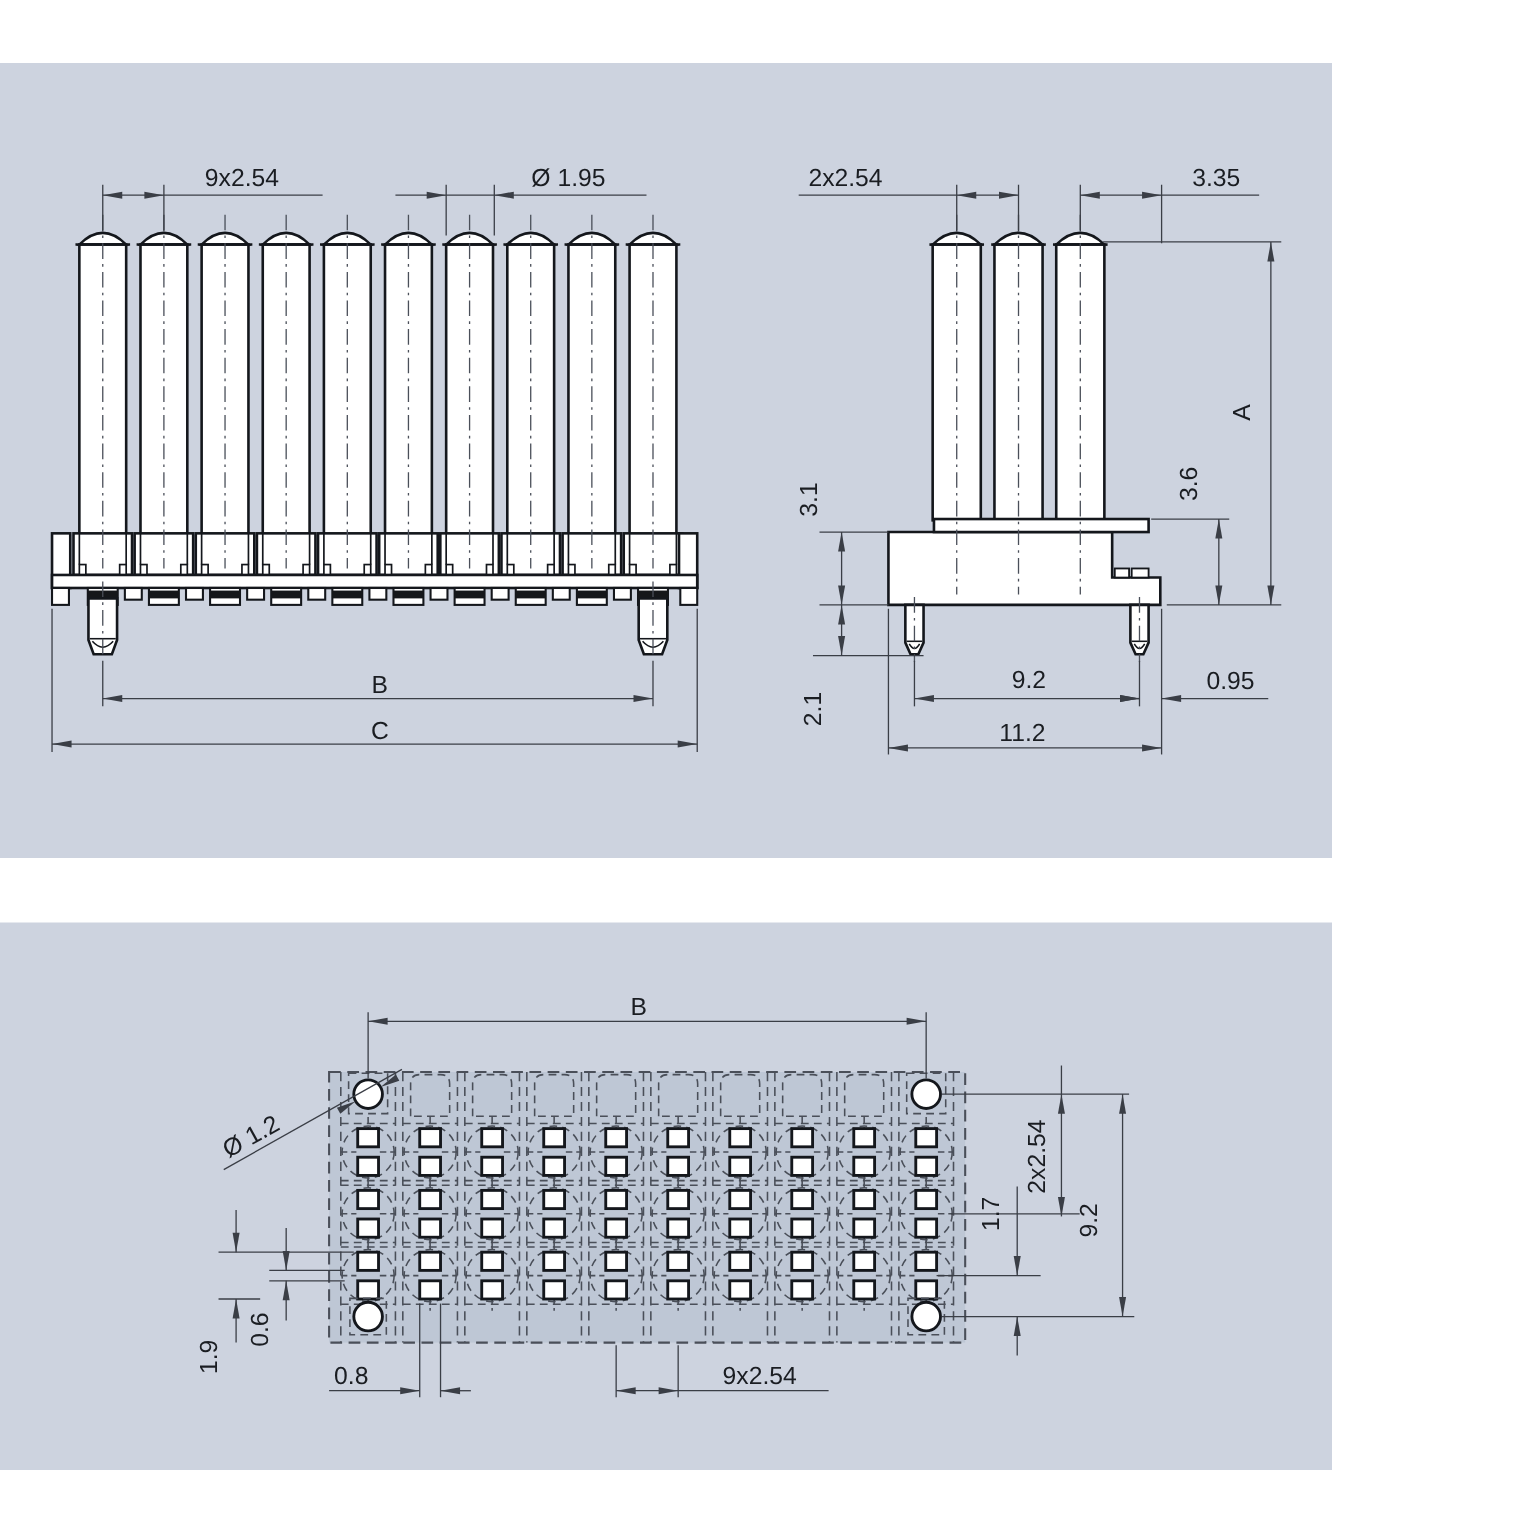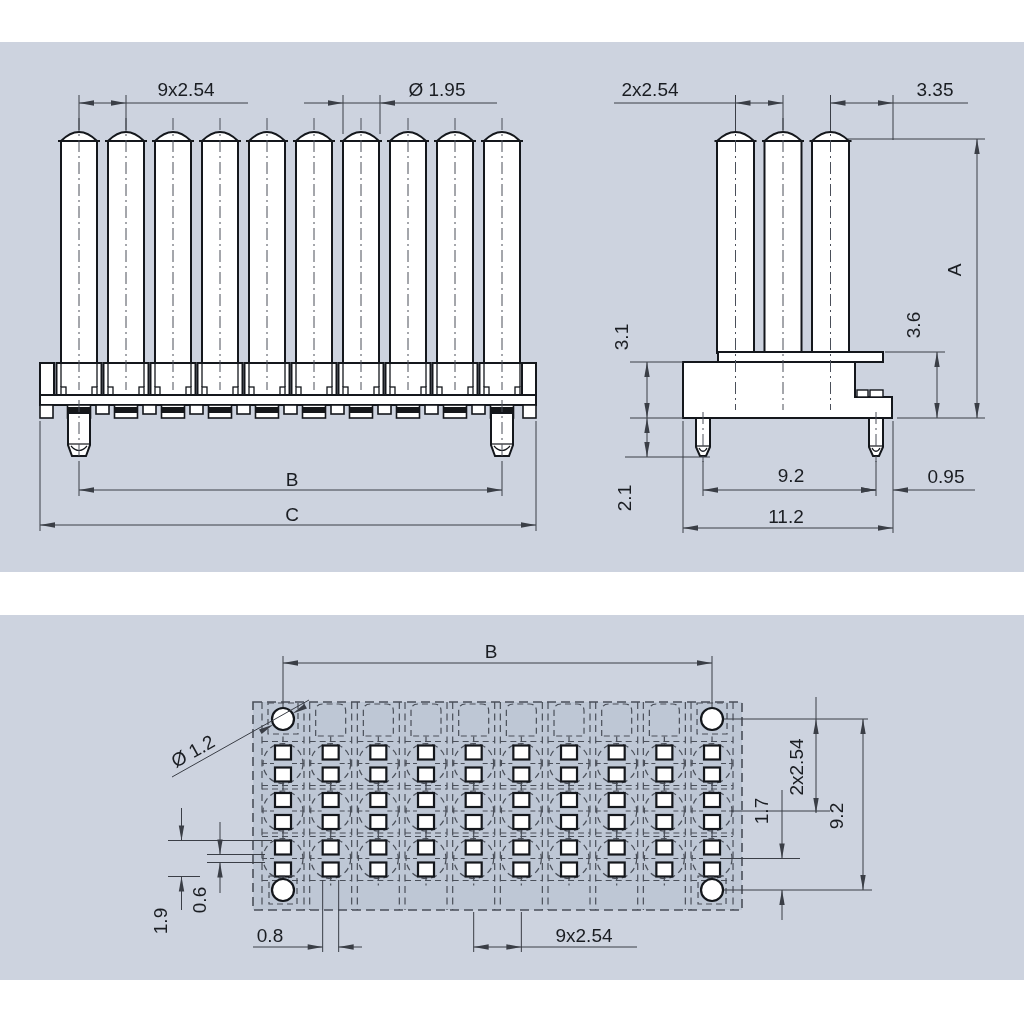--- a/index.html
+++ b/index.html
@@ -1,18 +1,18 @@
 <!DOCTYPE html>
 <html><head>
 <meta charset="utf-8">
 <style>
   html,body{margin:0;padding:0;background:#ffffff;}
   .page{position:relative;width:1024px;height:1024px;background:#ffffff;overflow:hidden;
         font-family:"Liberation Sans",sans-serif;}
-  .panel{position:absolute;left:0;width:1024px;}
+  .panel{position:absolute;left:0;width:888px;}
   .panel svg{display:block;width:100%;height:100%;}
   #panel-top{top:42px;height:530px;}
   #panel-bottom{top:615px;height:365px;}
   svg text{font-family:"Liberation Sans",sans-serif;font-size:19px;fill:#1a1d22;}
 </style>
 </head>
 <body>
 
 <div class="page">
 

